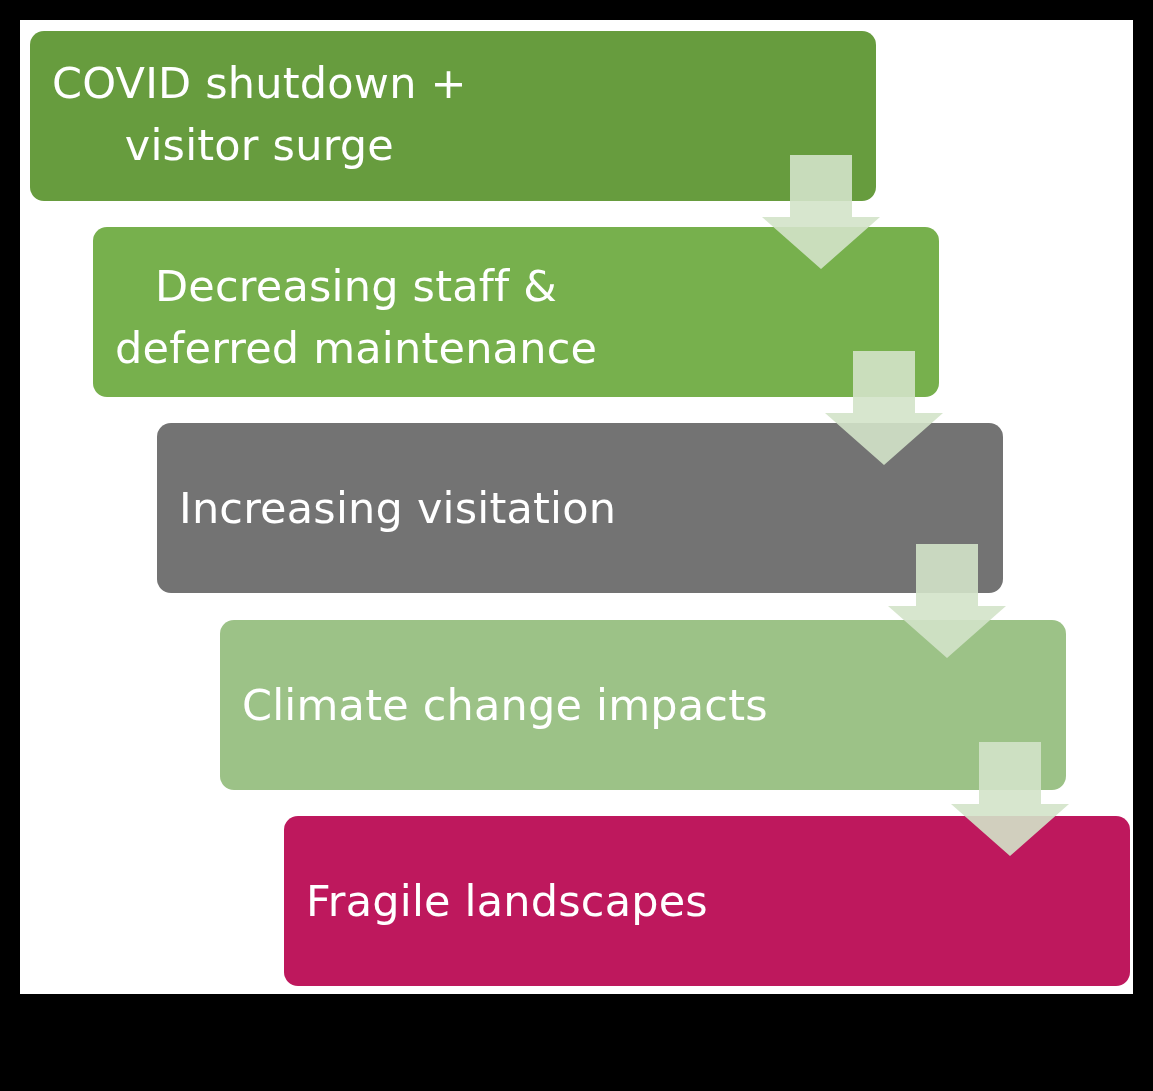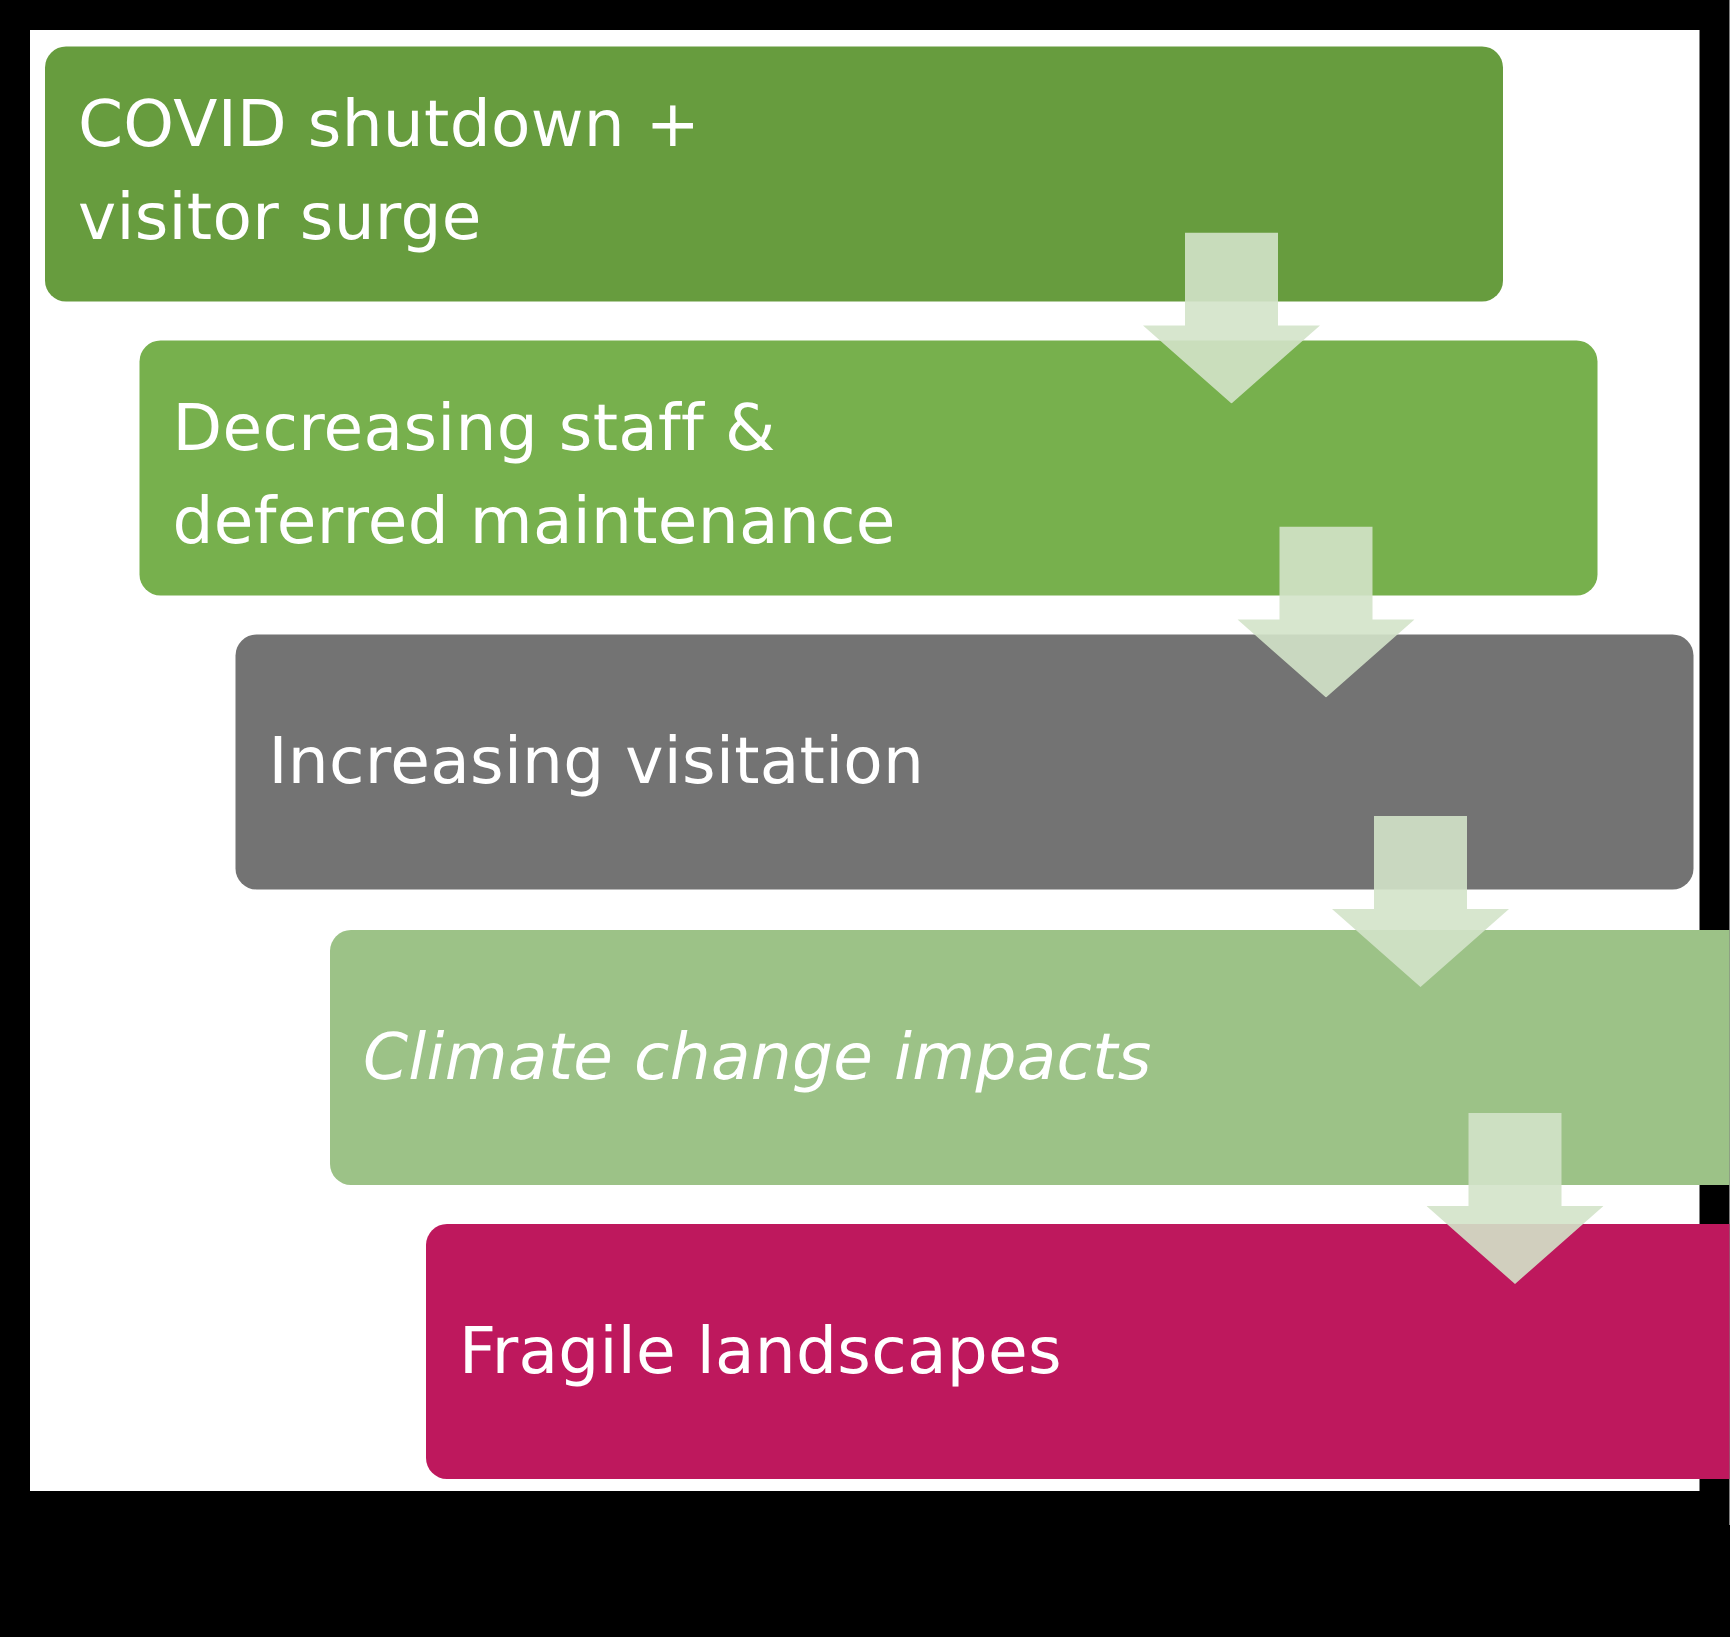--- a/index.html
+++ b/index.html
@@ -1,42 +1,42 @@
 <!DOCTYPE html>
 <html><head>
 <meta charset="utf-8">
 <style>
   html, body { margin: 0; padding: 0; }
   body { width: 1153px; height: 1091px; background: #000; position: relative; overflow: hidden;
          font-family: "DejaVu Sans", "Liberation Sans", sans-serif; }
   .panel { position: absolute; left: 20px; top: 20px; width: 1113px; height: 974px; background: #fff; }
-  .step { position: absolute; width: 972px; height: 170px; border-radius: 14px; box-sizing: border-box;
+  .step { position: absolute; width: 846px; height: 170px; border-radius: 14px; box-sizing: border-box;
           color: #fff; font-size: 43px; line-height: 62px; display: flex; align-items: center;
-          padding-left: 22px; }
+          padding-left: 22px; text-align: center; }
   .step span { white-space: pre-line; letter-spacing: 0.2px; }
   .arrow { position: absolute; width: 118px; height: 114px; }
   .arrow svg { display: block; }
 </style>
 </head>
 <body>
 
 <div class="panel"></div>
 
 <div class="step" style="left:30px;top:31px;background:#679c3e;align-items:flex-start;padding-top:21px;">
   <span>COVID shutdown +
  visitor surge</span>
 </div>
 <div class="step" style="left:93px;top:227px;background:#77b04d;align-items:flex-start;padding-top:28px;">
   <span>Decreasing staff &amp;
 deferred maintenance</span>
 </div>
 <div class="step" style="left:157px;top:423px;background:#737373;">
   <span>Increasing visitation</span>
 </div>
-<div class="step" style="left:220px;top:620px;background:#9cc287;font-style:italic;">
+<div class="step" style="left:220px;top:620px;background:#9cc287;">
   <span>Climate change impacts</span>
 </div>
 <div class="step" style="left:284px;top:816px;background:#be185d;">
   <span>Fragile landscapes</span>
 </div>
 
 <div class="arrow" style="left:762px;top:155px;">
   <svg width="118" height="114" viewBox="0 0 118 114">
       <path d="M28 0 H90 V62 H118 L59 114 L0 62 H28 Z" fill="#d3e3c9" fill-opacity="0.9"></path>
     </svg>

